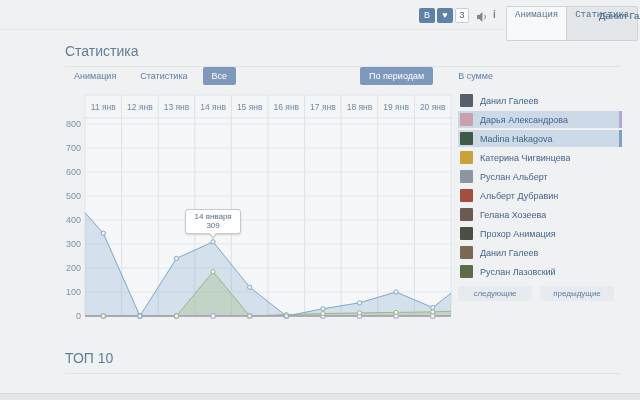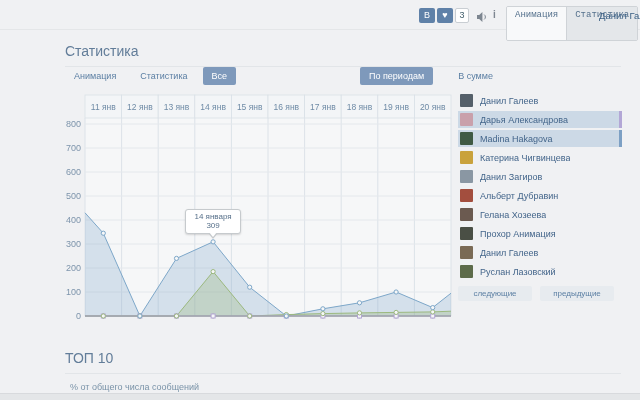--- a/index.html
+++ b/index.html
@@ -221,21 +221,21 @@
           <div class="sb-avatar" style="background: rgb(63, 90, 68);"></div>
           <span class="sb-name">Madina Hakagova</span>
           <div class="sb-bar" style="background: rgb(125, 160, 196);"></div>
         </div>
         <div class="sb-item">
           <div class="sb-avatar" style="background: rgb(201, 162, 60);"></div>
           <span class="sb-name">Катерина Чигвинцева</span>
         </div>
         <div class="sb-item">
           <div class="sb-avatar" style="background: rgb(138, 151, 163);"></div>
-          <span class="sb-name">Данил Загиров</span>
+          <span class="sb-name">Руслан Альберт</span>
         </div>
         <div class="sb-item">
           <div class="sb-avatar" style="background: rgb(163, 78, 62);"></div>
           <span class="sb-name">Альберт Дубравин</span>
         </div>
         <div class="sb-item">
           <div class="sb-avatar" style="background: rgb(107, 90, 80);"></div>
           <span class="sb-name">Гелана Хозеева</span>
         </div>
         <div class="sb-item">
@@ -252,17 +252,16 @@
         </div>
       </div>
     <div class="sb-pager">
       <button class="pg-btn">следующие</button>
       <button class="pg-btn">предыдущие</button>
     </div>
   </div>
 
   <div class="top10">
     <h2>ТОП 10</h2>
-    <div class="sub">% от общего числа сообщений</div>
   </div>
 
   <div class="footer-strip"></div>
 </div>
 
 </body></html>

